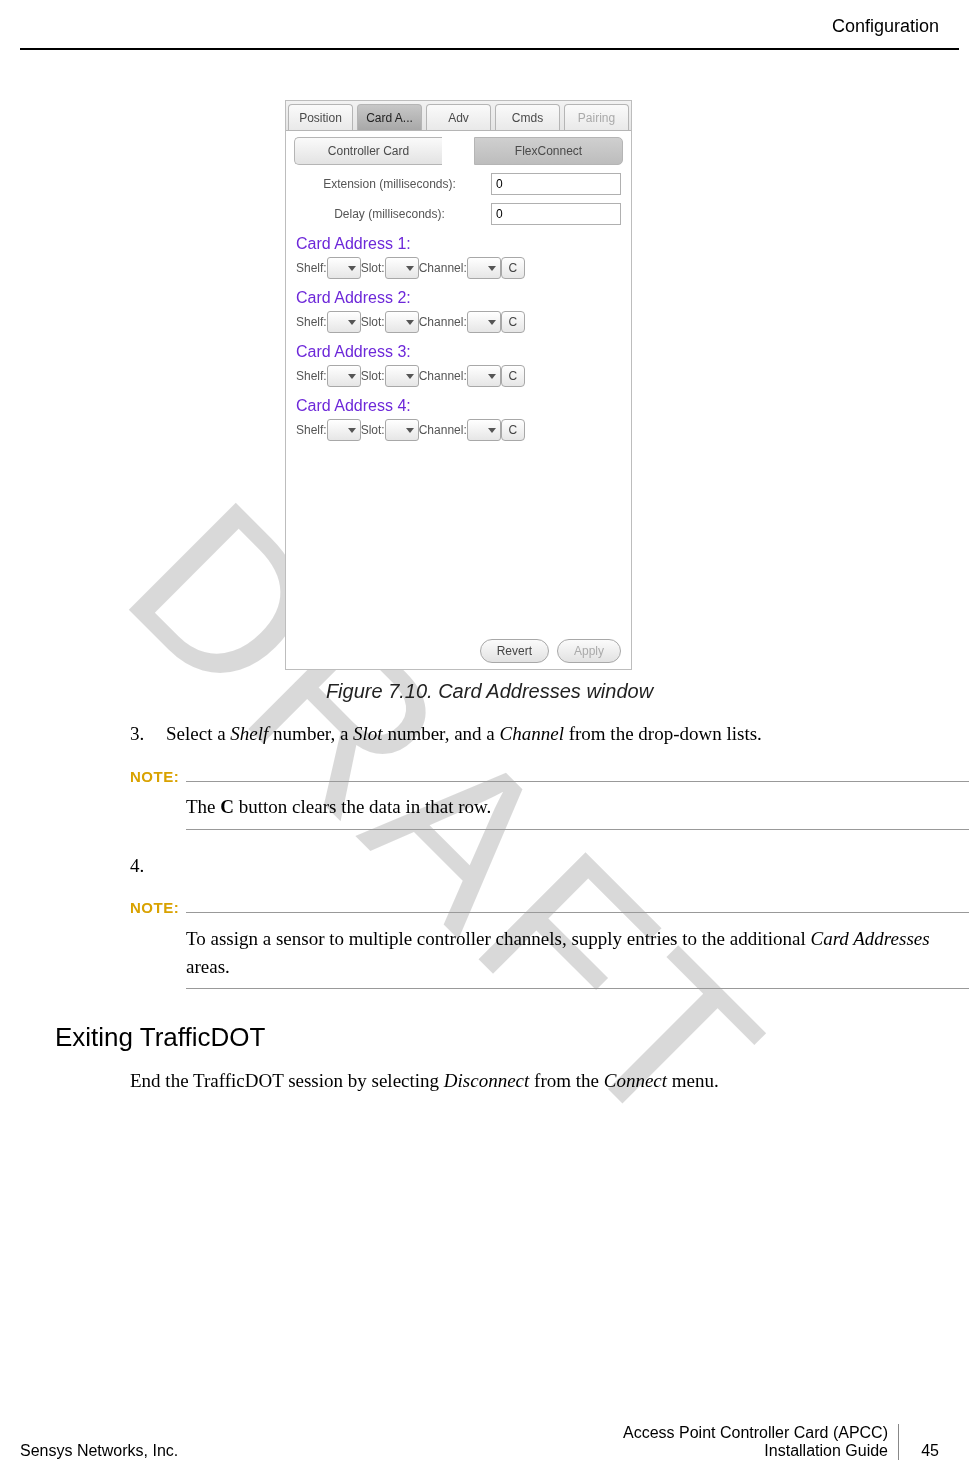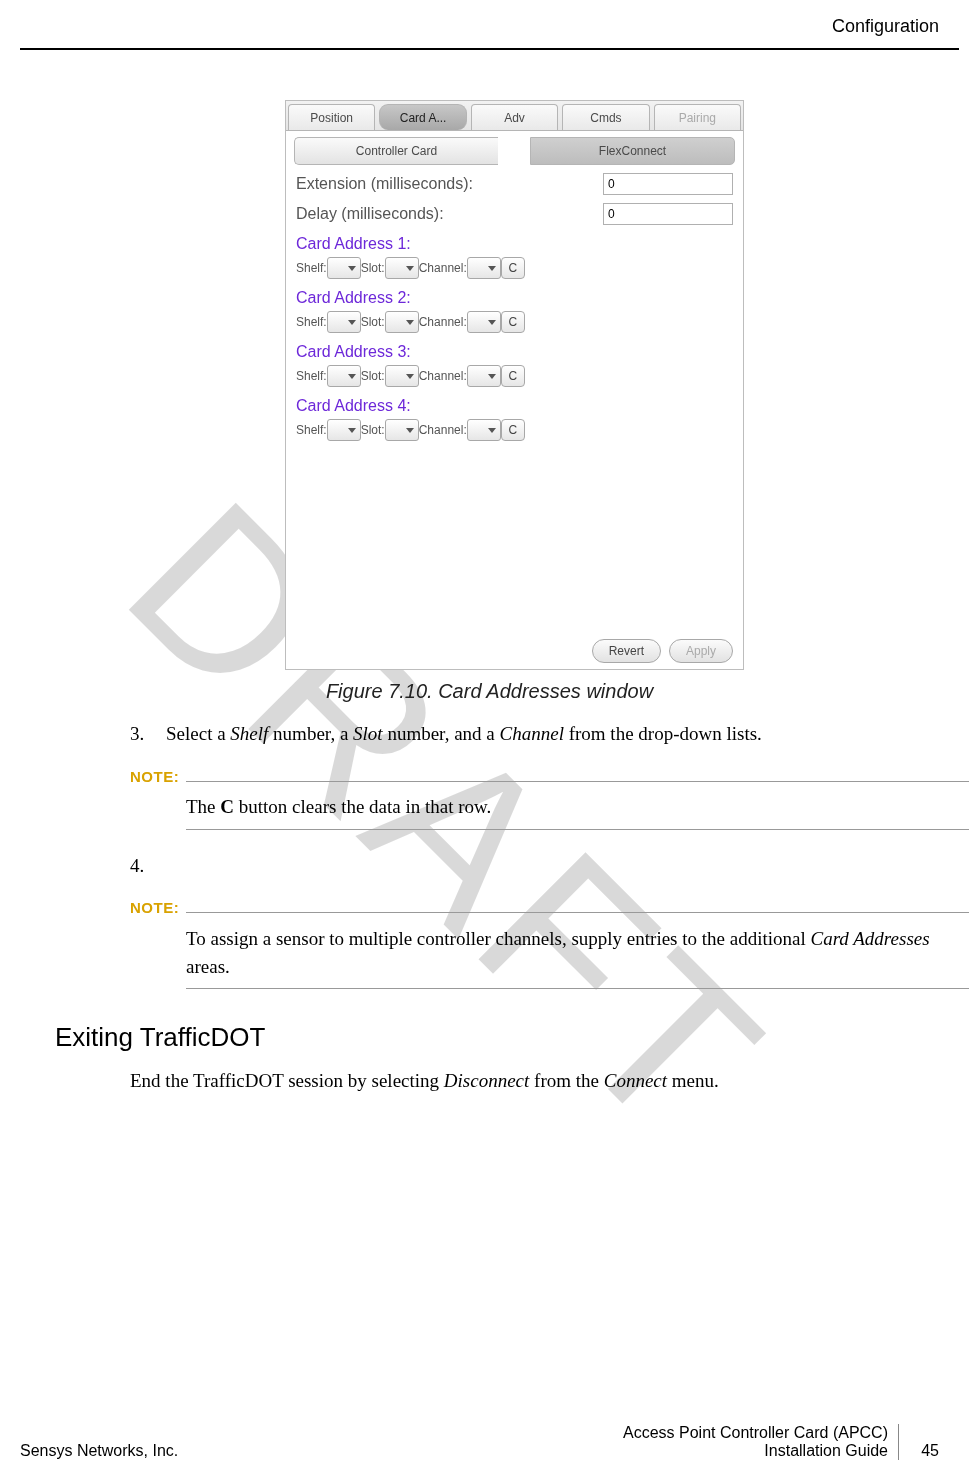--- a/index.html
+++ b/index.html
@@ -1,30 +1,30 @@
 <!DOCTYPE html>
 <html><head>
 <meta charset="utf-8">
 <style>
   * { box-sizing: border-box; margin: 0; padding: 0; }
   html, body { width: 979px; height: 1484px; background: #fff; font-family: Georgia, 'Times New Roman', serif; color: #000; }
   .page { position: relative; width: 979px; height: 1484px; padding: 20px 0 0 0; }
   .header-right { position: absolute; top: 16px; right: 40px; font-family: "Century Gothic", Futura, Arial, sans-serif; font-size: 18px; }
   .header-rule { position: absolute; top: 48px; left: 20px; right: 20px; border-top: 2px solid #000; }
-  .ui-shot { position: absolute; top: 100px; left: 285px; width: 459px; height: 570px; background: #fff; border: 1px solid #bdbdbd; font-family: "Lucida Grande", Arial, sans-serif; font-size: 12px; color: #4a4a4a; }
+  .ui-shot { position: absolute; top: 100px; left: 285px; width: 347px; height: 570px; background: #fff; border: 1px solid #bdbdbd; font-family: "Lucida Grande", Arial, sans-serif; font-size: 12px; color: #4a4a4a; }
   .tabrow { display: flex; height: 30px; background: linear-gradient(#f2f2f2,#e5e5e5); border-bottom: 1px solid #b5b5b5; }
   .tab { flex: 1; display: flex; align-items: center; justify-content: center; border-right: 1px solid #b5b5b5; font-size: 12px; background: linear-gradient(#fafafa,#e9e9e9); border-radius: 4px 4px 0 0; margin: 3px 2px 0 2px; border: 1px solid #b5b5b5; border-bottom: none; }
-  .tab.active { background: linear-gradient(#c7c7c7,#a8a8a8); color: #222; border-radius: 9px; }
+  .tab.active { background: linear-gradient(#c7c7c7,#a8a8a8); color: #222; }
   .tab.disabled { color: #aaa; }
   .subtabrow { display: flex; height: 28px; margin: 6px 8px 0 8px; gap: 32px; }
   .subtab { flex: 1; display: flex; align-items: center; justify-content: center; border: 1px solid #b5b5b5; font-size: 12px; background: linear-gradient(#fafafa,#e3e3e3); }
   .subtab.left { border-radius: 5px 0 0 5px; border-right: none; }
   .subtab.right { border-radius: 0 5px 5px 0; background: linear-gradient(#cfcfcf,#bdbdbd); }
   .fieldrow { display: flex; align-items: center; margin: 8px 10px 0 10px; }
-  .fieldrow .lbl { flex: 1; text-align: left; padding-right: 8px; font-size: 16px; color: #555; }
+  .fieldrow .lbl { flex: 1; text-align: center; padding-right: 8px; font-size: 12px; color: #555; }
   .fieldrow input.txt { width: 130px; height: 22px; border: 1px solid #b0b0b0; padding: 2px 4px; font-size: 12px; background: #fff; }
   .addrgroup { margin: 10px 10px 0 10px; }
   .addrgroup .title { font-size: 16px; color: #6d28d9; margin-bottom: 4px; }
   .addrrow { display: flex; align-items: center; gap: 0; }
   .addrrow .albl { font-size: 12px; color: #555; }
   .ddown { display: inline-flex; align-items: center; justify-content: flex-end; width: 34px; height: 22px; border: 1px solid #a8a8a8; background: linear-gradient(#fff,#e6e6e6); border-radius: 3px; padding-right: 4px; }
   .ddown .arrow { width: 0; height: 0; border-left: 4px solid transparent; border-right: 4px solid transparent; border-top: 5px solid #555; }
   .cbtn { display: inline-flex; align-items: center; justify-content: center; width: 24px; height: 22px; border: 1px solid #a8a8a8; background: linear-gradient(#fff,#e6e6e6); border-radius: 4px; font-size: 12px; color: #444; }
   .ui-footer { position: absolute; bottom: 6px; right: 10px; display: flex; gap: 8px; }
   .fbtn { display: inline-flex; align-items: center; justify-content: center; height: 24px; padding: 11px 16px; border: 1px solid #a8a8a8; background: linear-gradient(#fbfbfb,#e2e2e2); border-radius: 12px; font-size: 12px; color: #444; }

